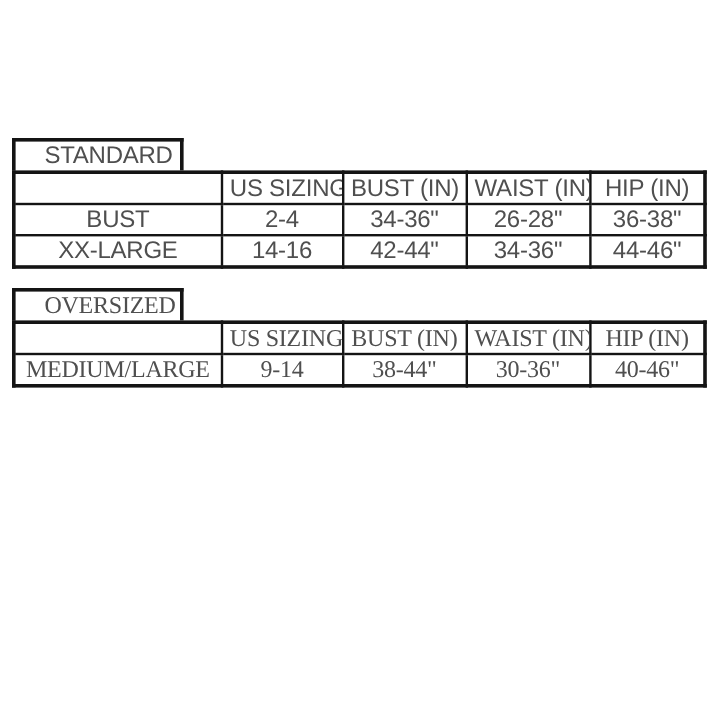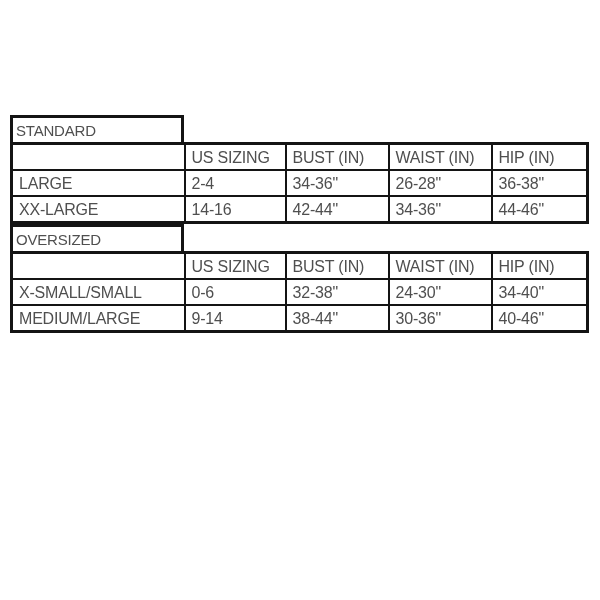--- a/index.html
+++ b/index.html
@@ -15,51 +15,53 @@
     overflow: hidden;
   }
   .page {
     padding: 115px 10px 0 10px;
     box-sizing: border-box;
   }
   .chart-section {
     width: 576px;
   }
   .chart-section + .chart-section {
+    margin-top: 16px;
+    font-family: Liberation Serif, serif;
   }
   .title-box {
     box-sizing: border-box;
-    width: 174px;
+    width: 143px;
     height: 27px;
     border: 3px solid #141414;
     border-bottom: none;
     display: flex;
     align-items: center;
-    padding: 1px 7px 0 3px;
-    font-size: 15px;
+    padding: 1px 7px 0 24px;
+    font-size: 20px;
     letter-spacing: -0.2px;
     white-space: nowrap;
   }
   table.size-table {
     width: 576px;
     border-collapse: collapse;
     table-layout: fixed;
     border: 3px solid #141414;
   }
   table.size-table col.c0 { width: 173px; }
   table.size-table col.c1 { width: 101px; }
   table.size-table col.c2 { width: 103px; }
   table.size-table col.c3 { width: 103px; }
   table.size-table col.c4 { width: 96px; }
   table.size-table th,
   table.size-table td {
     border: 2px solid #141414;
-    font-size: 16px;
+    font-size: 20px;
     font-weight: normal;
-    text-align: left;
+    text-align: center;
     vertical-align: middle;
     padding: 2px 6px 1px 6px;
     height: 21px;
     line-height: 21px;
     letter-spacing: -0.2px;
     white-space: nowrap;
     overflow: hidden;
     color: #4f4f4f;
   }
 </style>
@@ -84,21 +86,21 @@
           <tr>
             <th></th>
             <th>US SIZING</th>
             <th>BUST (IN)</th>
             <th>WAIST (IN)</th>
             <th>HIP (IN)</th>
           </tr>
         </thead>
       <tbody>
           <tr>
-            <td>LARGE</td>
+            <td>BUST</td>
             <td>2-4</td>
             <td>34-36"</td>
             <td>26-28"</td>
             <td>36-38"</td>
           </tr>
           <tr>
             <td>XX-LARGE</td>
             <td>14-16</td>
             <td>42-44"</td>
             <td>34-36"</td>
@@ -124,27 +126,20 @@
           <tr>
             <th></th>
             <th>US SIZING</th>
             <th>BUST (IN)</th>
             <th>WAIST (IN)</th>
             <th>HIP (IN)</th>
           </tr>
         </thead>
       <tbody>
           <tr>
-            <td>X-SMALL/SMALL</td>
-            <td>0-6</td>
-            <td>32-38"</td>
-            <td>24-30"</td>
-            <td>34-40"</td>
-          </tr>
-          <tr>
             <td>MEDIUM/LARGE</td>
             <td>9-14</td>
             <td>38-44"</td>
             <td>30-36"</td>
             <td>40-46"</td>
           </tr>
         </tbody>
     </table>
   </section>
 

